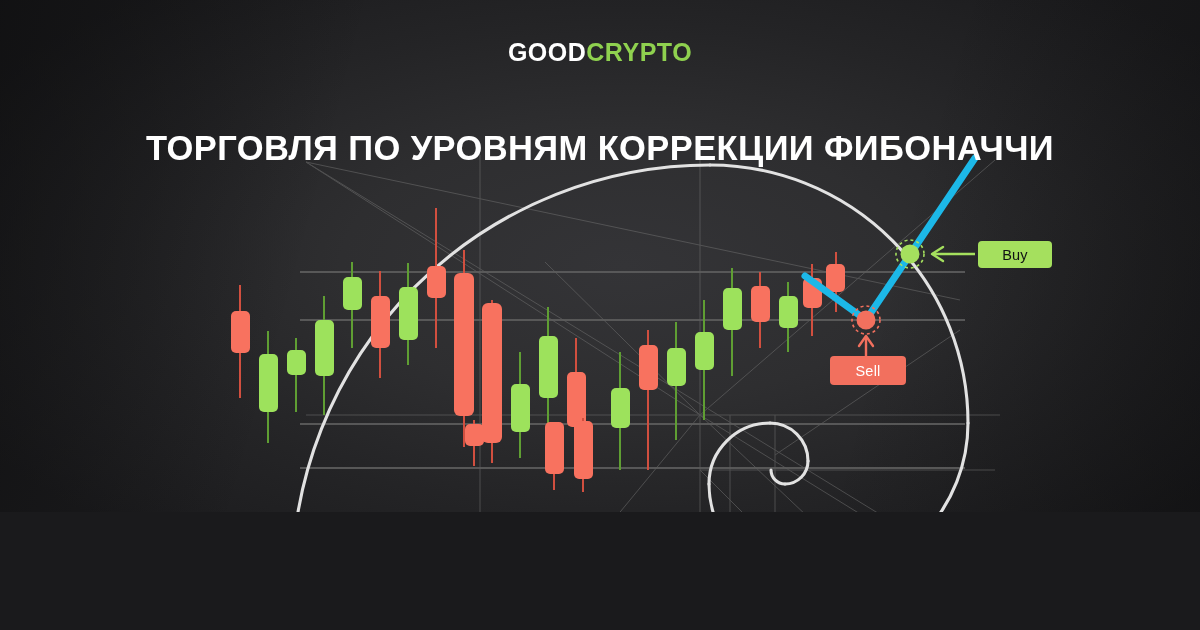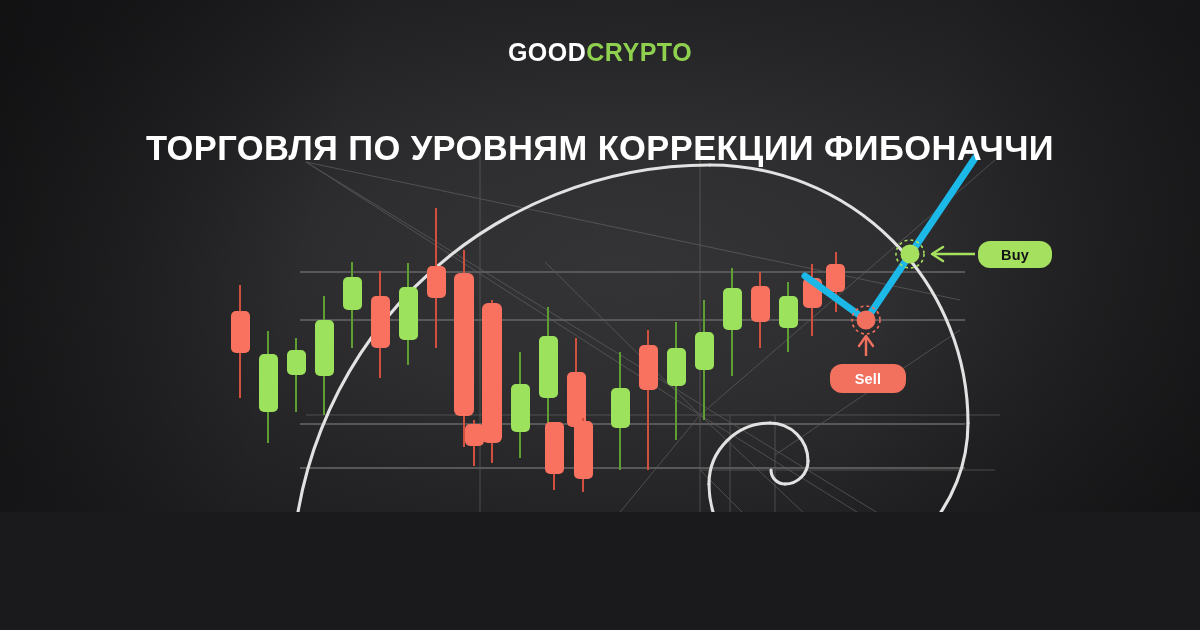--- a/index.html
+++ b/index.html
@@ -23,27 +23,27 @@
   }
   .logo .good{color:#ffffff;}
   .logo .crypto{color:#8fd14f;}
   .title{
     position:absolute;left:0;right:0;top:83px;text-align:center;
     color:#ffffff;font-size:34.5px;font-weight:bold;letter-spacing:.4px;
     z-index:6;white-space:nowrap;margin-top:46px;
   }
   .art{position:absolute;left:0;top:0;width:1200px;height:630px;z-index:2;}
   .badge{
-    position:absolute;z-index:7;border-radius:12px;
-    font-size:14.5px;font-weight:bold;
+    position:absolute;z-index:7;border-radius:4px;
+    font-size:14.5px;font-weight:normal;
     display:flex;align-items:center;justify-content:center;
     letter-spacing:.2px;
   }
   #badge-buy{left:978px;top:241px;width:74px;height:27px;background:#a5e05e;color:#111214;}
-  #badge-sell{left:830px;top:364px;width:76px;height:29px;background:#f2705e;color:#ffffff;}
+  #badge-sell{left:830px;top:356px;width:76px;height:29px;background:#f2705e;color:#ffffff;}
 </style>
 </head>
 <body>
 
 <div id="poster">
 
   <div class="logo">
     <span class="good">GOOD</span><span class="crypto">CRYPTO</span>
   </div>
 

